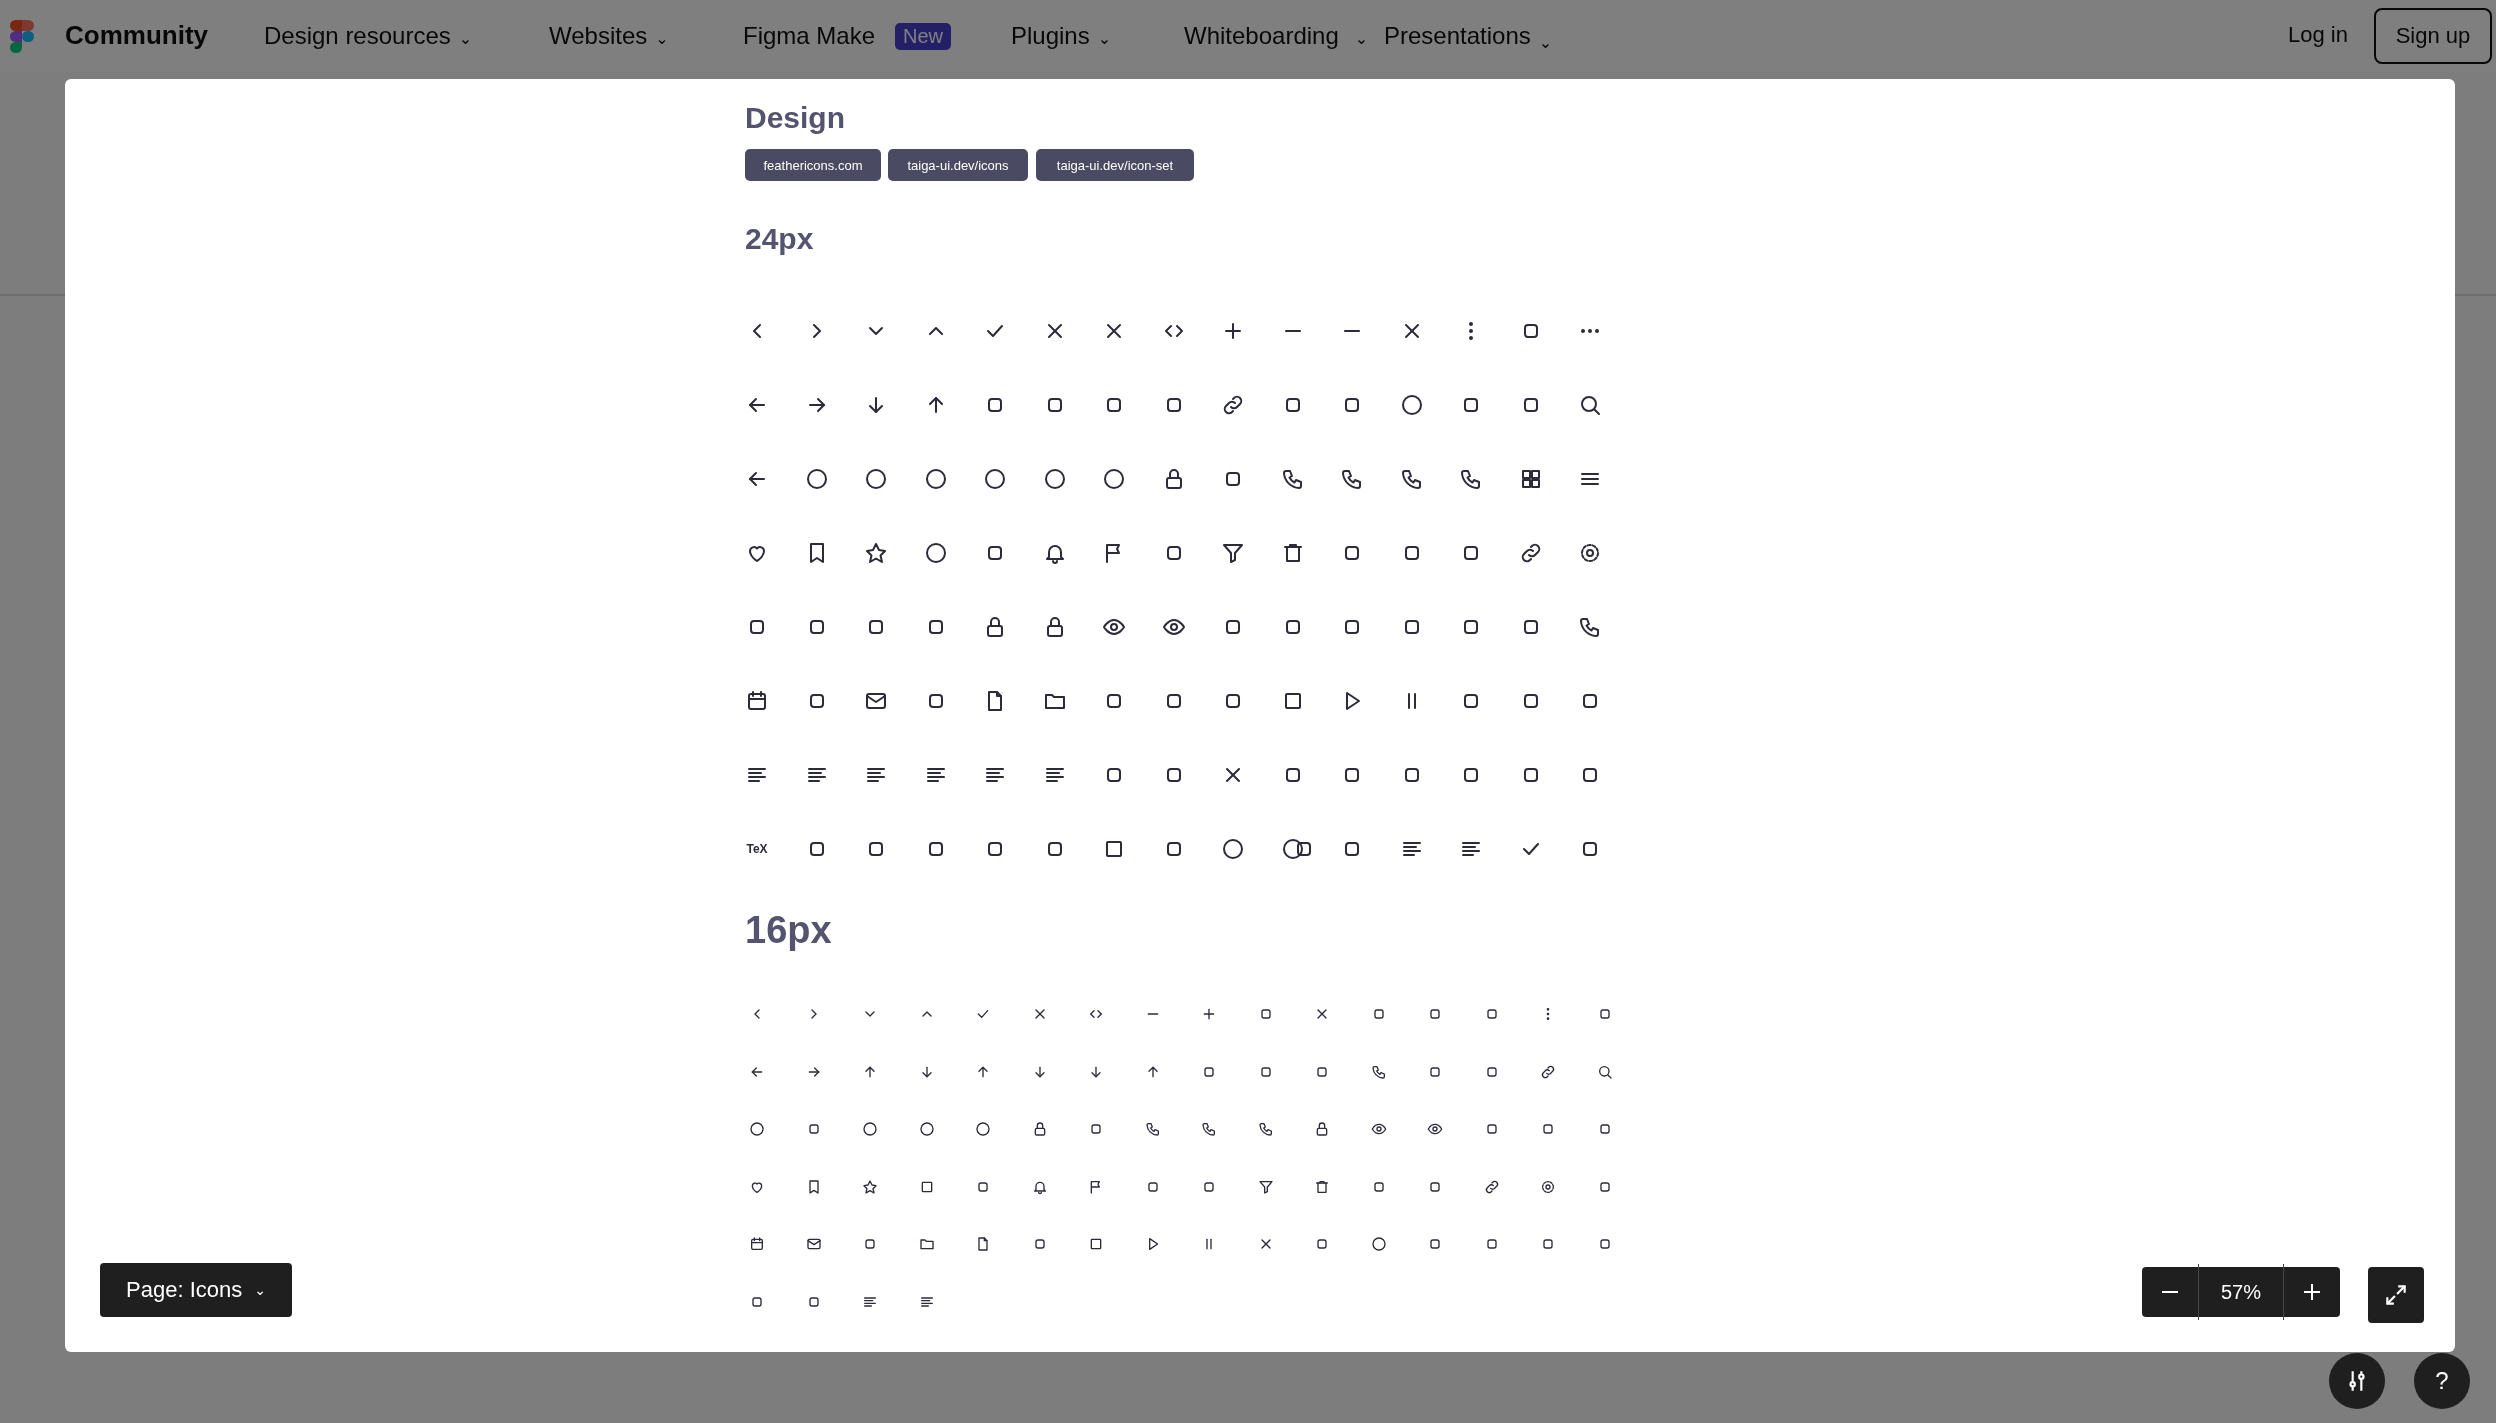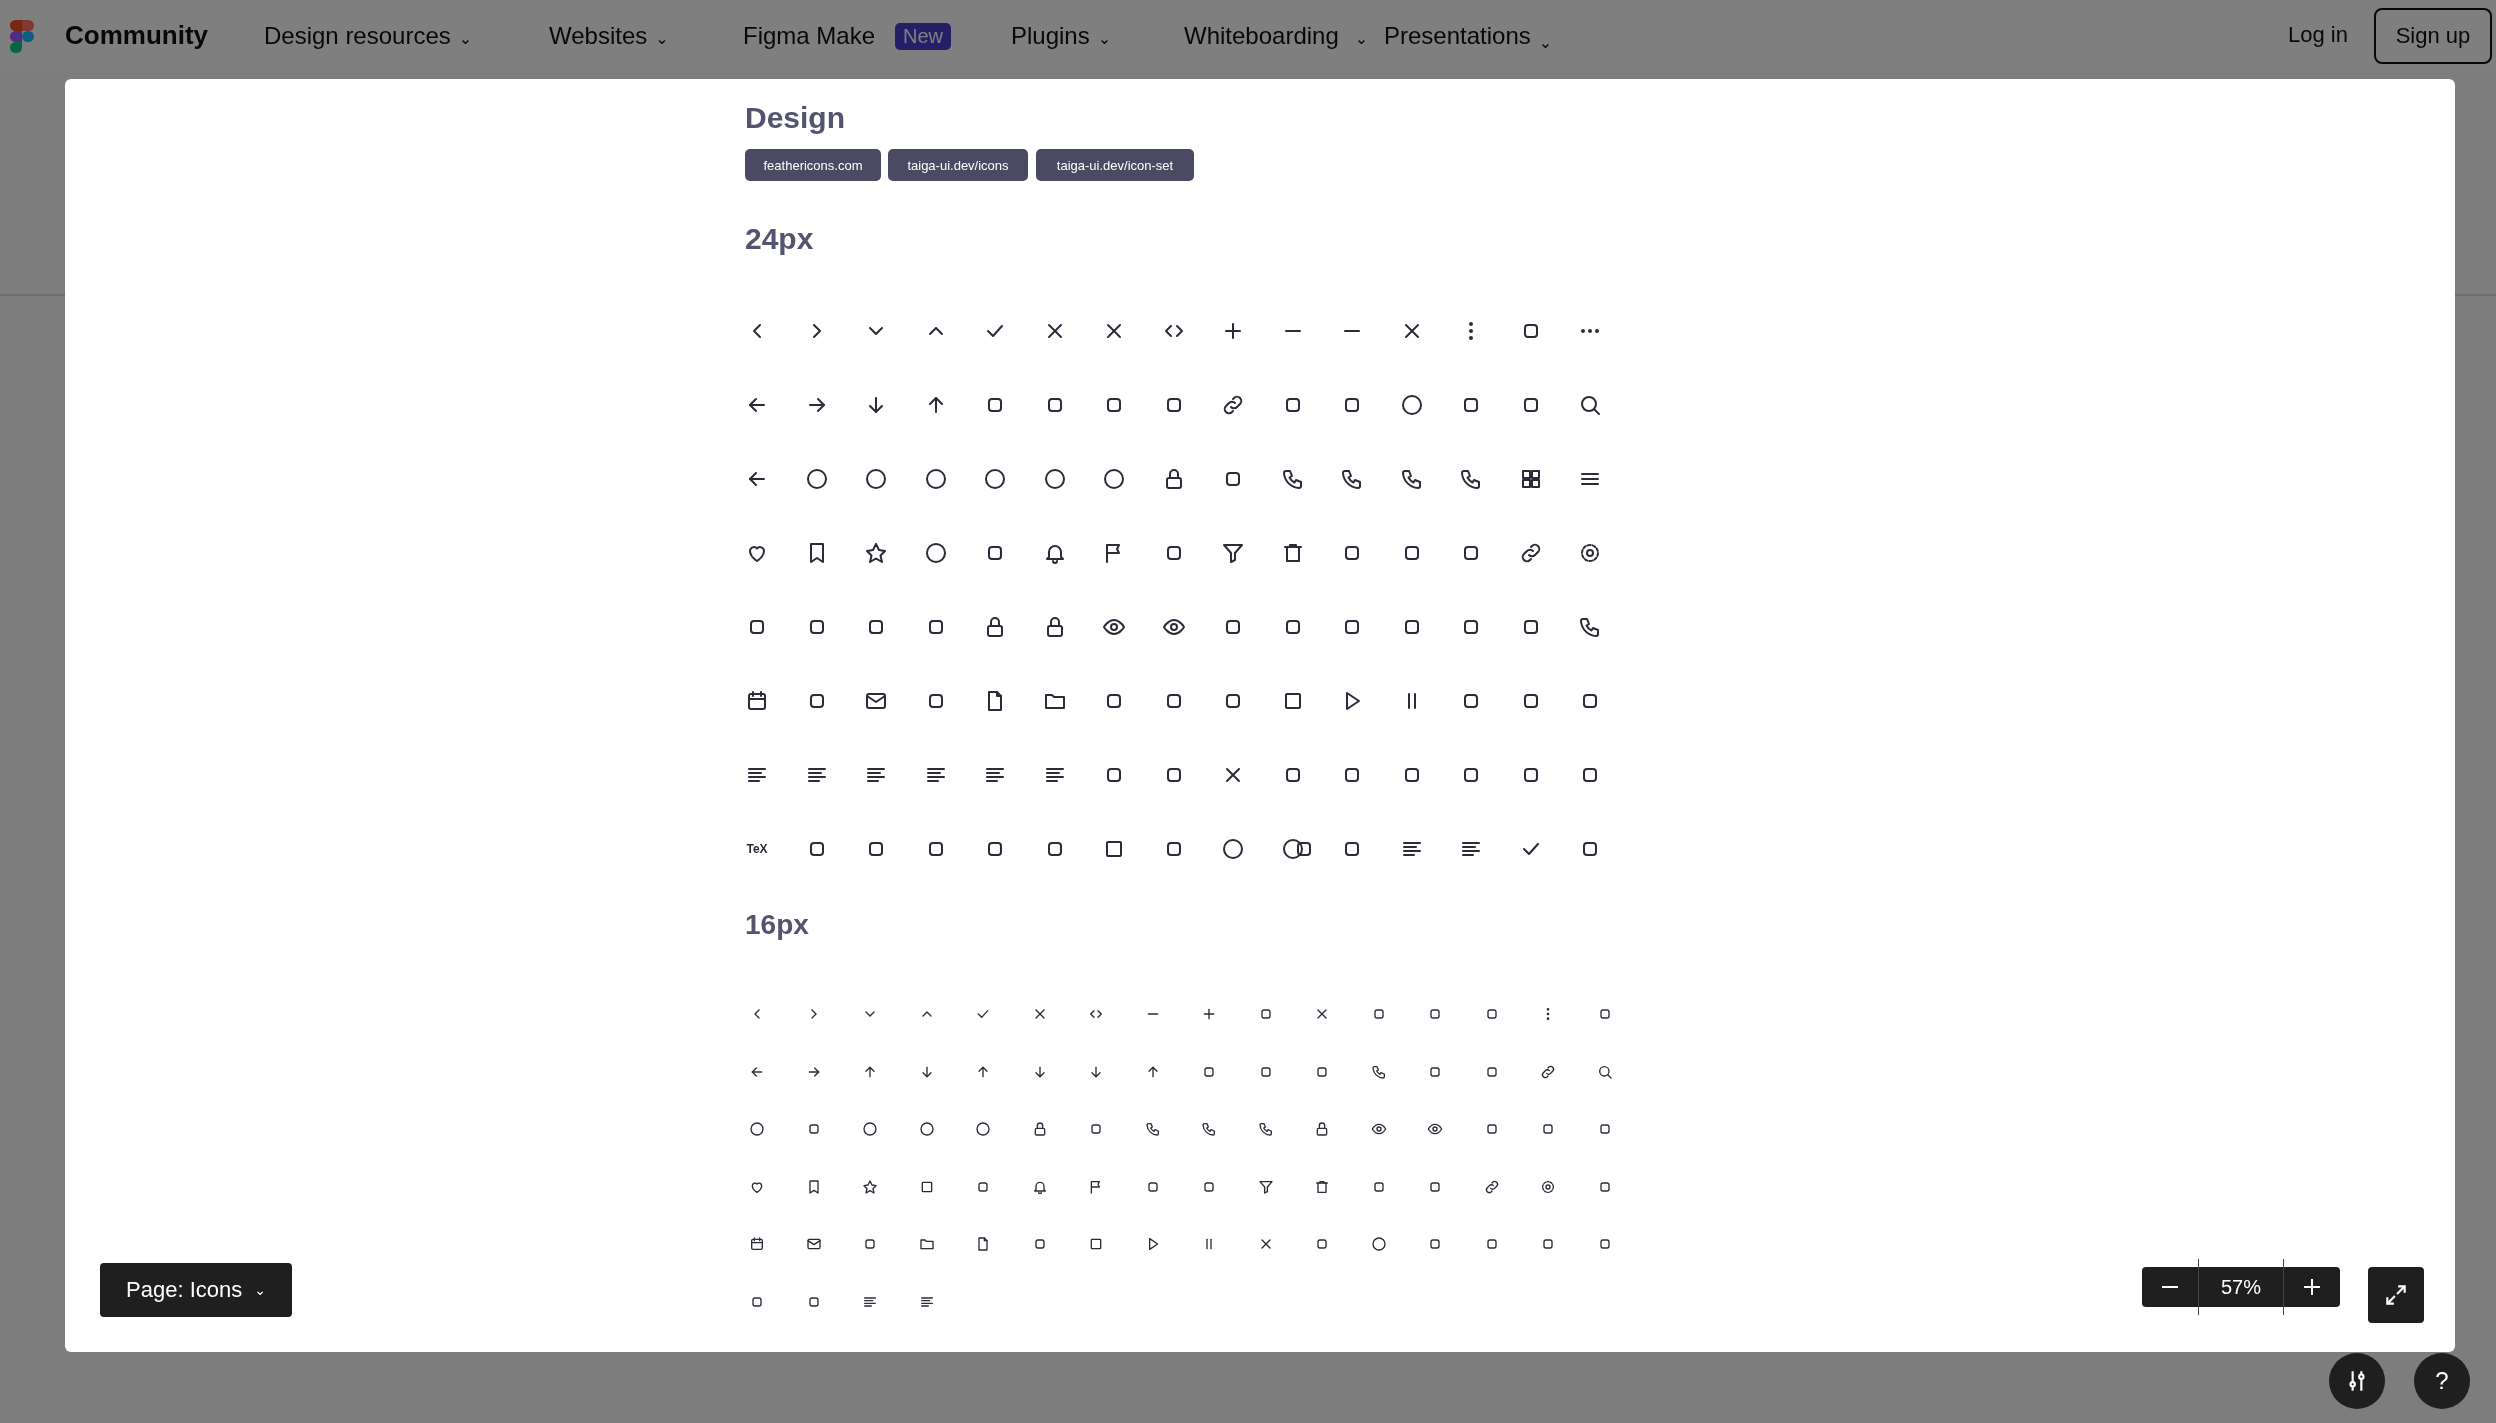--- a/index.html
+++ b/index.html
@@ -23,29 +23,29 @@
   .bgpage { position: absolute; left: 0; top: 72px; width: 2496px; height: 1351px; background: #7d7d7d; }
   .bg-line { position: absolute; left: 0; top: 222px; width: 2496px; height: 2px; background: #6e6e6e; }
 
   
   .modal { position: absolute; left: 65px; top: 79px; width: 2390px; height: 1273px; background: #ffffff; border-radius: 6px; overflow: hidden; }
 
   .sec-title { position: absolute; font-weight: bold; color: #545470; }
   .links-title { left: 680px; top: 22px; font-size: 30px; }
   .link-chip { position: absolute; top: 70px; height: 32px; background: #4a4a62; color: #fff; font-size: 13px; border-radius: 5px; display: flex; align-items: center; justify-content: center; }
   .px24-title { left: 680px; top: 143px; font-size: 30px; }
-  .px16-title { left: 680px; top: 830px; font-size: 28px; }
+  .px16-title { left: 680px; top: 830px; font-size: 38px; }
   .ic { position: absolute; width: 40px; height: 40px; display: flex; align-items: center; justify-content: center; color: #2b2b3a; }
   .ic svg { width: 24px; height: 24px; fill: none; stroke: #2b2b3a; stroke-width: 2; stroke-linecap: round; stroke-linejoin: round; }
   .ic.sm svg { width: 16px; height: 16px; stroke-width: 2; }
   .ic.txt { font-size: 12px; font-weight: bold; color: #2b2b3a; }
 
   
   .page-select { position: absolute; left: 100px; top: 1263px; width: 192px; height: 54px; background: #1f1f1f; border-radius: 4px; color: #fff; font-size: 22px; display: flex; align-items: center; justify-content: center; gap: 12px; }
-  .zoom-ctrl { position: absolute; left: 2142px; top: 1267px; width: 198px; height: 40px; background: #1f1f1f; border-radius: 4px; display: flex; align-items: center; color: #fff; }
+  .zoom-ctrl { position: absolute; left: 2142px; top: 1267px; width: 198px; height: 50px; background: #1f1f1f; border-radius: 4px; display: flex; align-items: center; color: #fff; }
   .zoom-ctrl .zbtn { width: 56px; height: 56px; display: flex; align-items: center; justify-content: center; font-size: 30px; }
   .zoom-ctrl .zval { flex: 1; height: 56px; display: flex; align-items: center; justify-content: center; font-size: 20px; border-left: 1px solid #444; border-right: 1px solid #444; }
   .expand-btn { position: absolute; left: 2368px; top: 1267px; width: 56px; height: 56px; background: #1f1f1f; border-radius: 4px; display: flex; align-items: center; justify-content: center; }
   .round-btn { position: absolute; top: 1353px; width: 56px; height: 56px; border-radius: 28px; background: #1f1f1f; display: flex; align-items: center; justify-content: center; color: #fff; font-size: 24px; }
 </style>
 </head>
 <body>
 
 <div class="bgpage">
   <div class="bg-line"></div>

